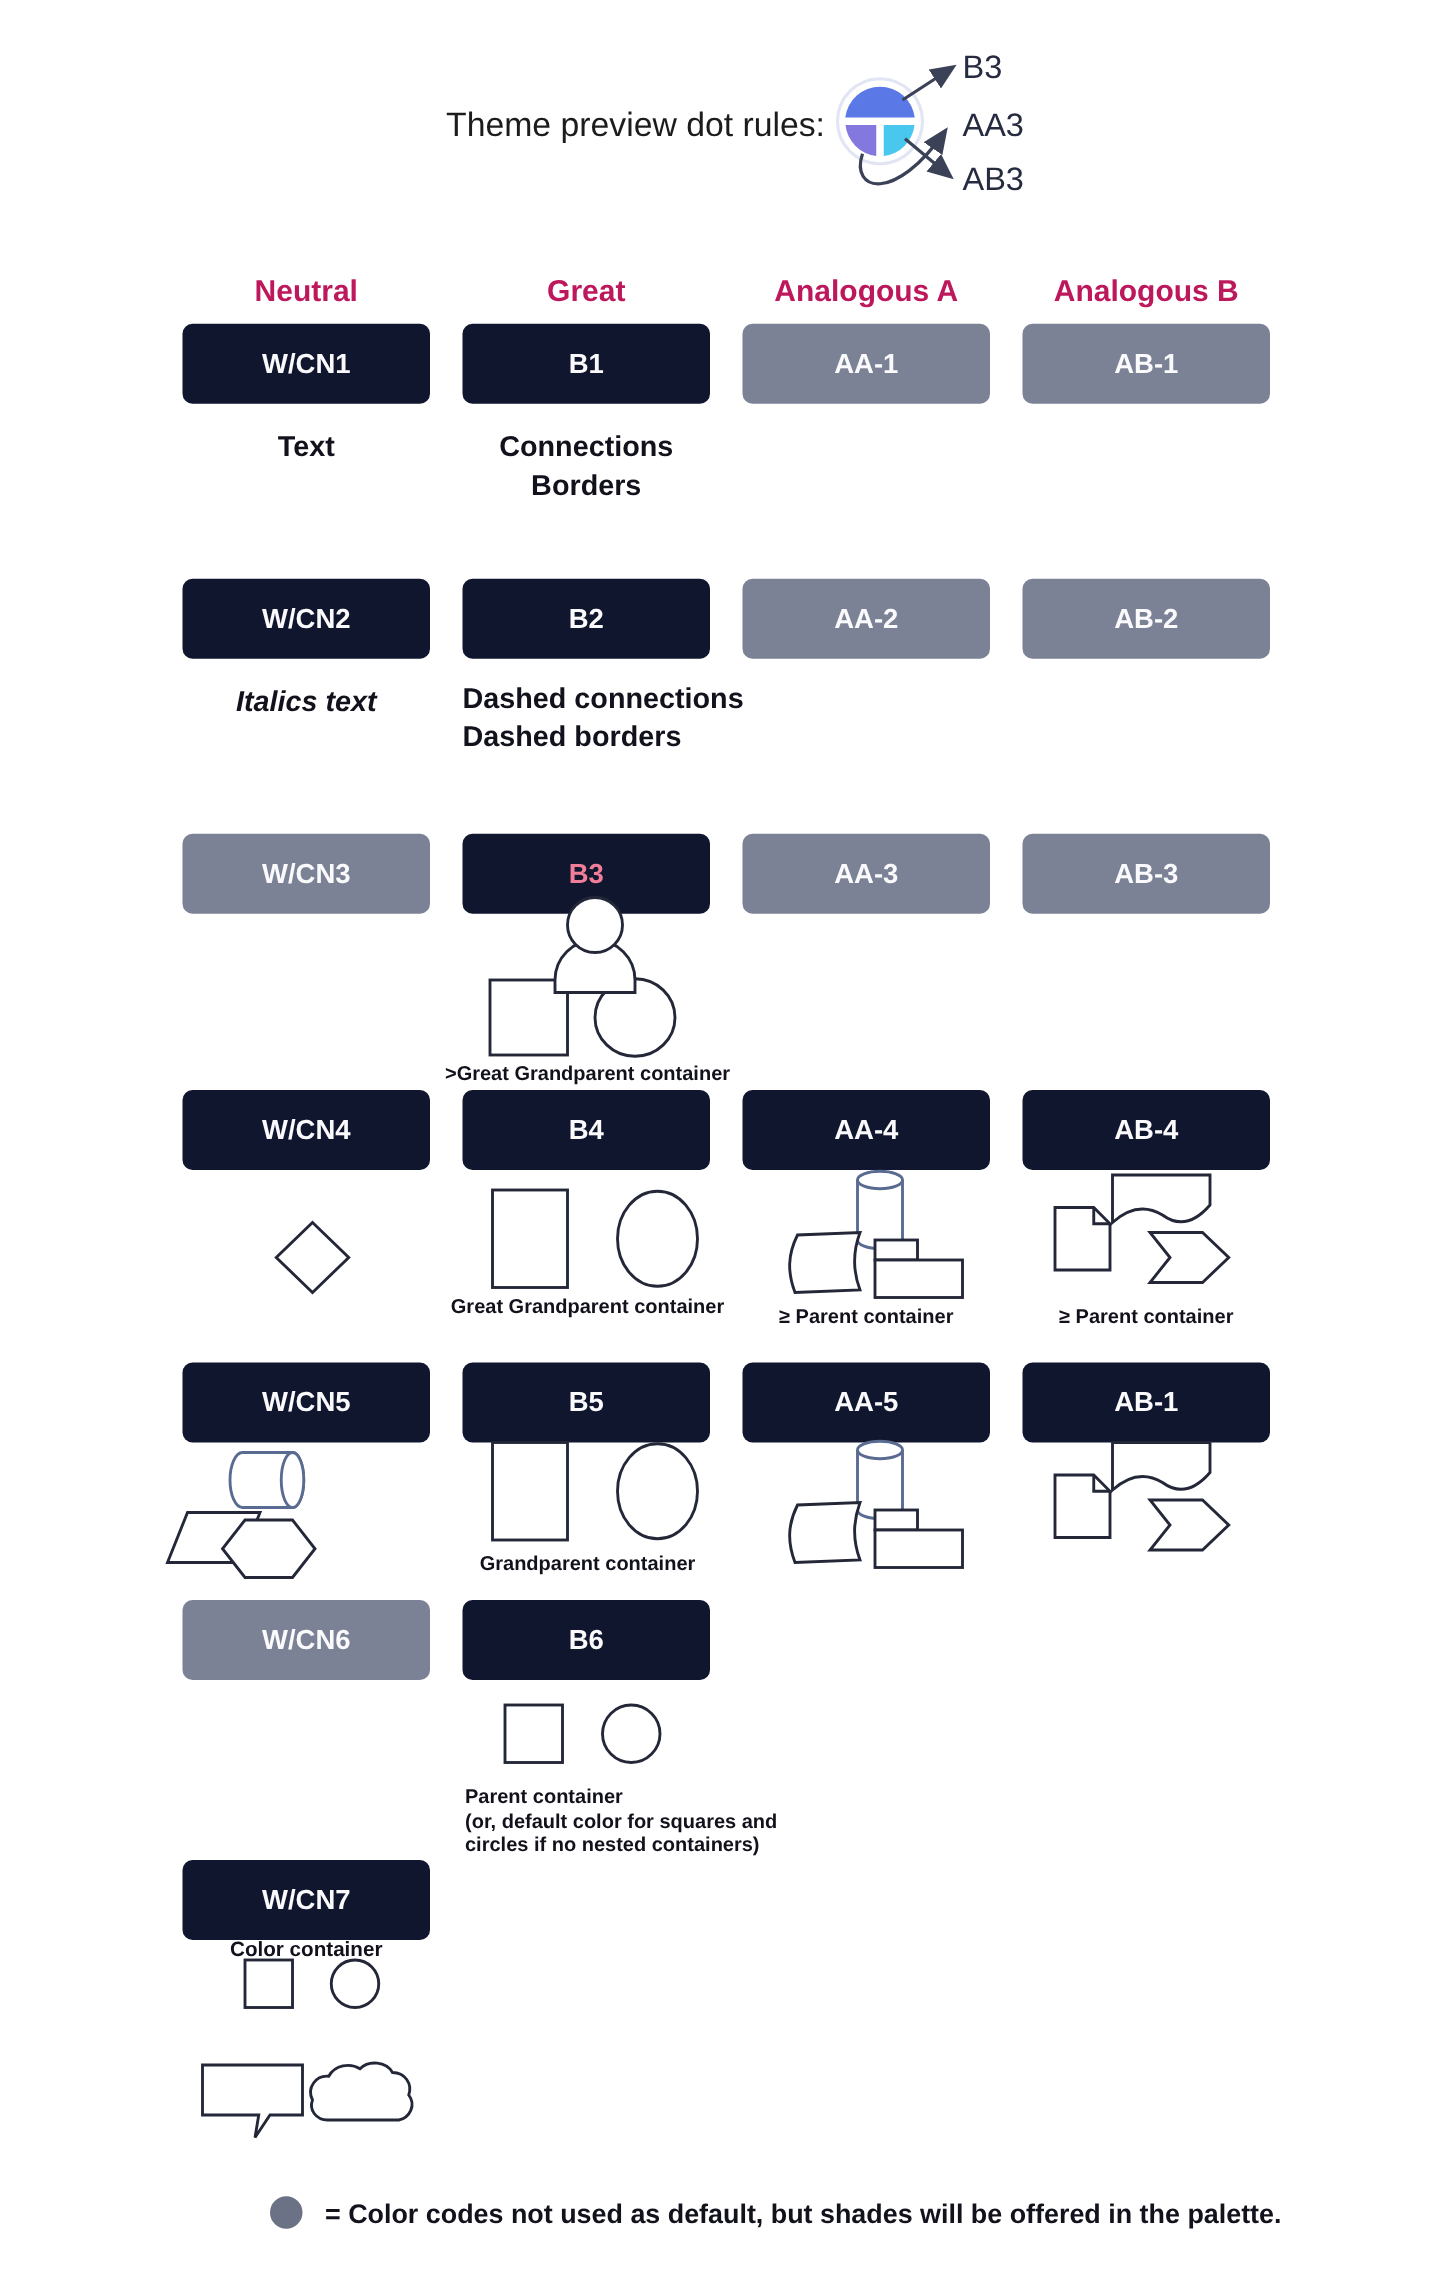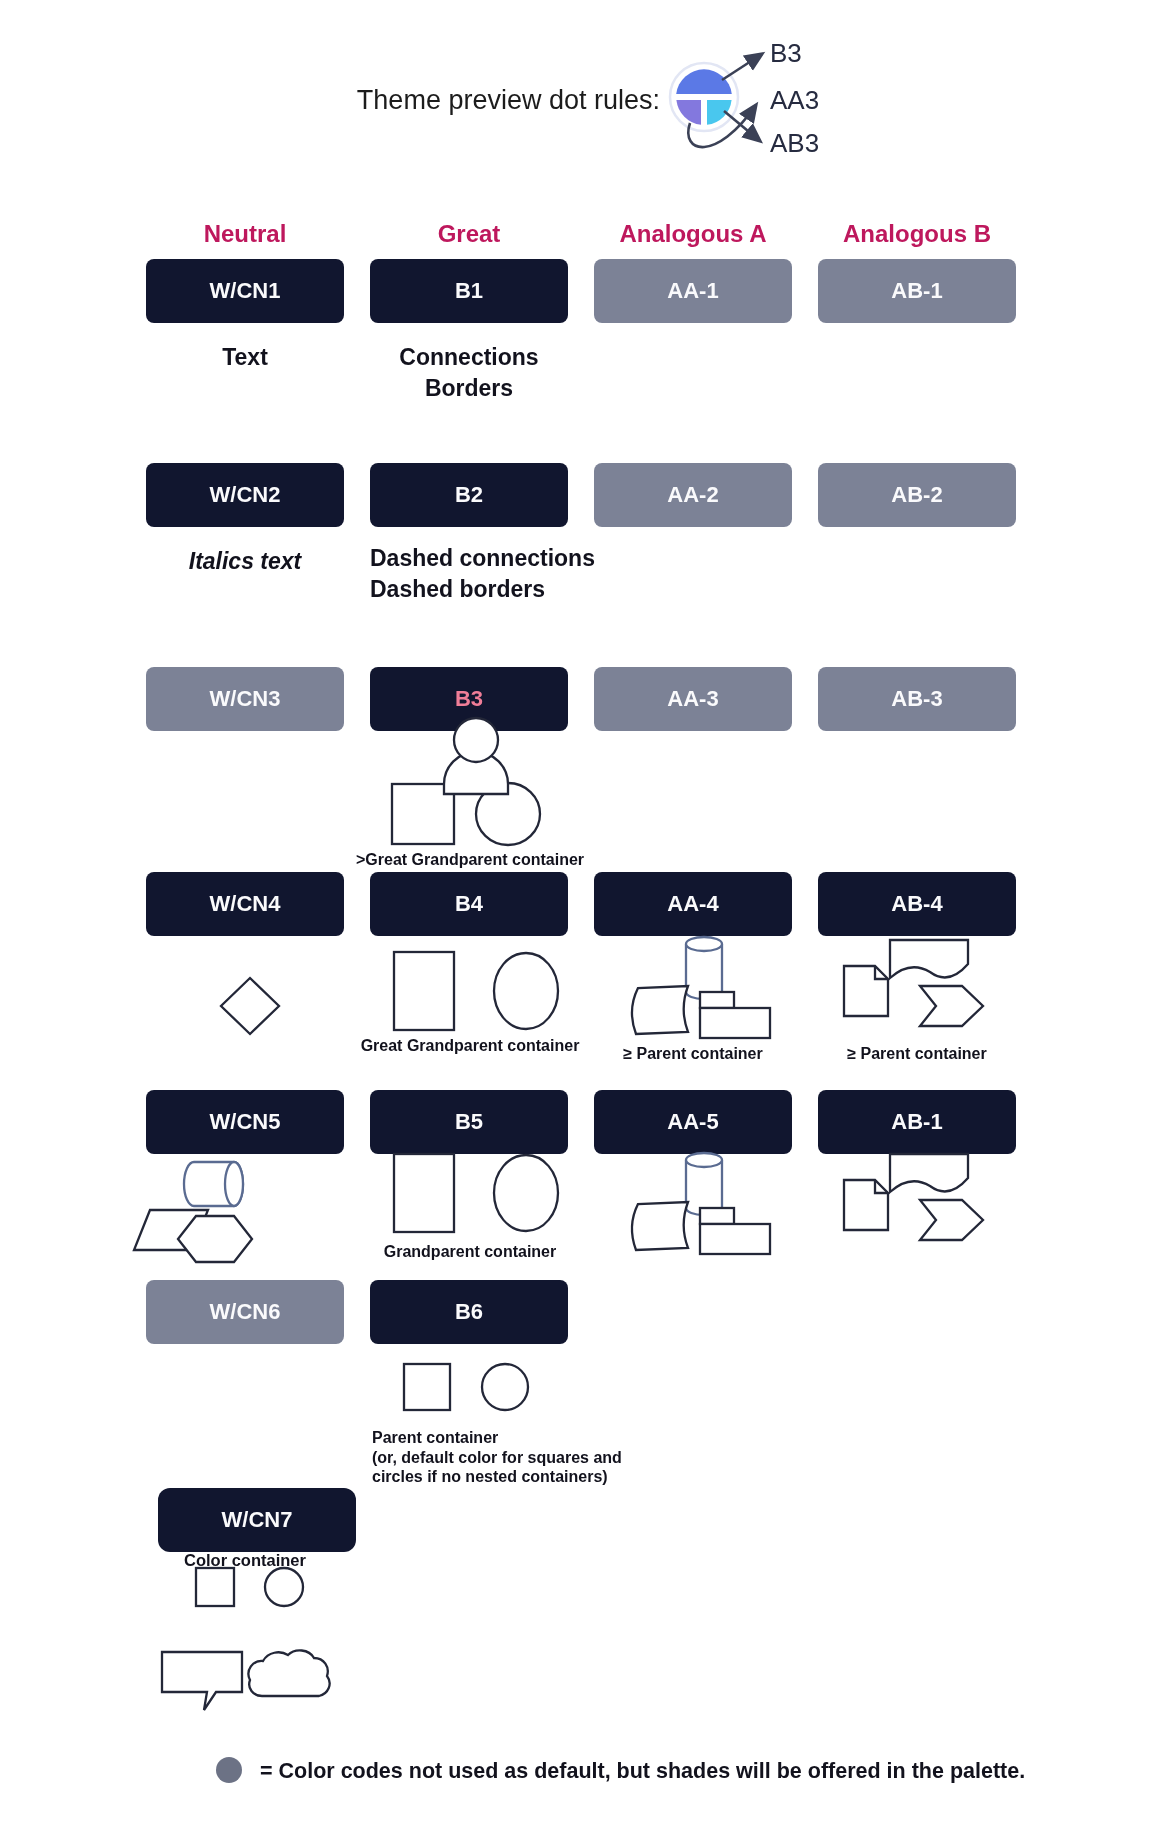--- a/index.html
+++ b/index.html
@@ -218,21 +218,21 @@
   <svg class="abs" style="left:402px;top:1362px;" width="130" height="52" viewBox="0 0 130 52">
     <rect class="shape" x="2" y="2" width="46" height="46"></rect>
     <circle class="shape" cx="103" cy="25" r="23"></circle>
   </svg>
   <div class="abs cap sm" style="left:372px;top:1428px;width:280px;">
     <span class="ln">Parent container</span>
     <span class="ln">(or, default color for squares and</span>
     <span class="ln">circles if no nested containers)</span>
   </div>
 
-  <div class="abs sw" style="left:158px;top:1488px;border-radius:12px;">
+  <div class="abs sw" style="left:146px;top:1488px;">
       <span>W/CN7</span>
     </div>
 
   <div class="abs cap sm center" style="left:146px;top:1551px;width:198px;font-size:16.5px;">Color container</div>
 
   <svg class="abs" style="left:194px;top:1566px;" width="112" height="44" viewBox="0 0 112 44">
     <rect class="shape" x="2" y="2" width="38" height="38"></rect>
     <circle class="shape" cx="90" cy="21" r="19"></circle>
   </svg>
 

